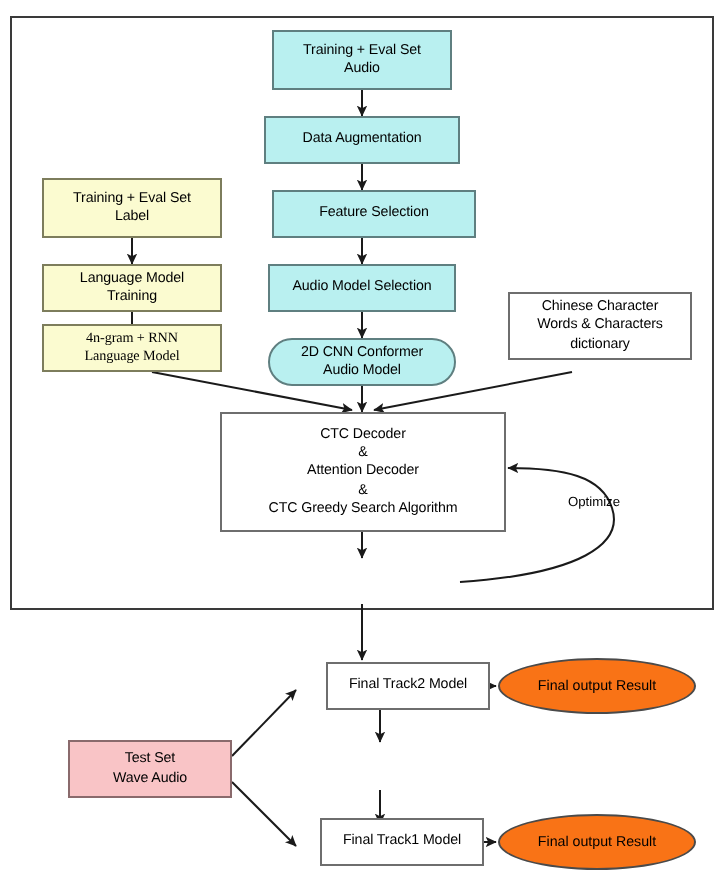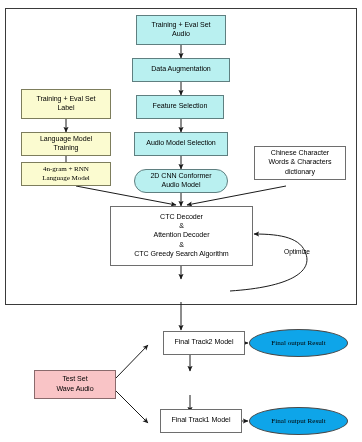--- a/index.html
+++ b/index.html
@@ -41,29 +41,28 @@
   }
   .node.cyan  { background: #b9f0f0; border-color: #5f7f80; }
   .node.yellow{ background: #fbfbd0; border-color: #7d7d5c; }
   .node.white { background: #ffffff; border-color: #6e6e6e; }
   .node.pink  { background: #f9c4c6; border-color: #8a6a6c; }
   .ellipse {
     position: absolute;
     box-sizing: border-box;
     border: 1px solid #4a4a4a;
     border-radius: 50%;
-    background: #0ea5e9;
+    background: #f97316;
     display: flex;
     align-items: center;
     justify-content: center;
     text-align: center;
     font-size: 7.1px;
     line-height: 9px;
     color: #000000;
-    font-family: Liberation Serif, serif;
   }
   .frame {
     position: absolute;
     box-sizing: border-box;
     border: 1.6px solid #3a3a3a;
     background: transparent;
   }
   .edge-label {
     position: absolute;
     font-size: 6.6px;
@@ -115,21 +114,21 @@
 
       <path d="M230,291 C290,287 312,272 306,254 C301,238 282,234 254,234" marker-end="url(#ah)"></path>
     </g>
   </svg>
 
   <div class="node cyan multi" style="left:136px; top:15px; width:90px; height:30px;">Training + Eval Set
 Audio</div>
 
   <div class="node cyan" style="left:132px; top:58px; width:98px; height:24px;">Data Augmentation</div>
 
-  <div class="node cyan" style="left:136px; top:95px; width:88px; height:24px;">Feature Selection</div>
+  <div class="node cyan" style="left:136px; top:95px; width:102px; height:24px;">Feature Selection</div>
 
   <div class="node cyan" style="left:134px; top:132px; width:94px; height:24px;">Audio Model Selection</div>
 
   <div class="node cyan multi" style="left:134px; top:169px; width:94px; height:24px;border-radius:12px;">2D CNN Conformer
 Audio Model</div>
 
   <div class="node yellow multi" style="left:21px; top:89px; width:90px; height:30px;">Training + Eval Set
 Label</div>
 
   <div class="node yellow multi" style="left:21px; top:132px; width:90px; height:24px;">Language Model

